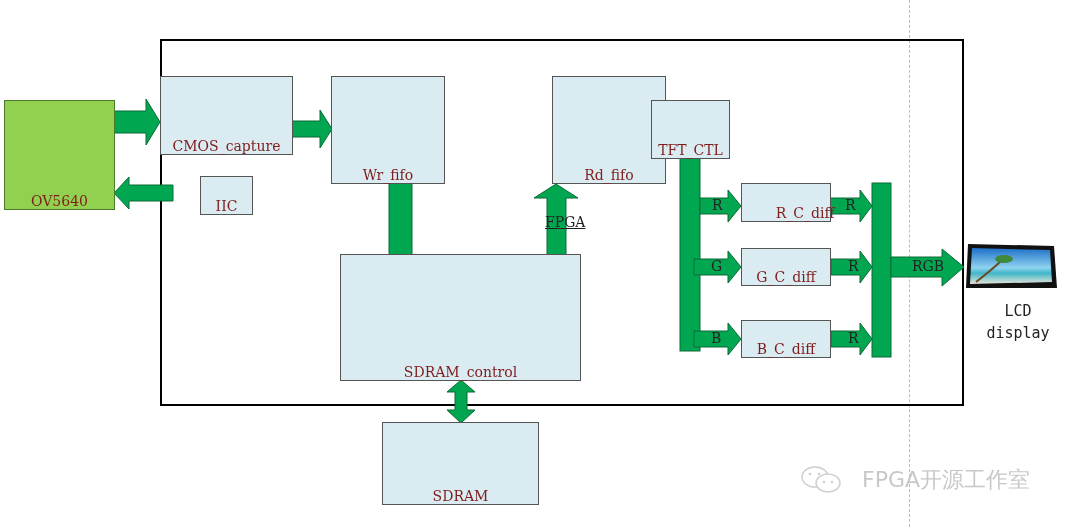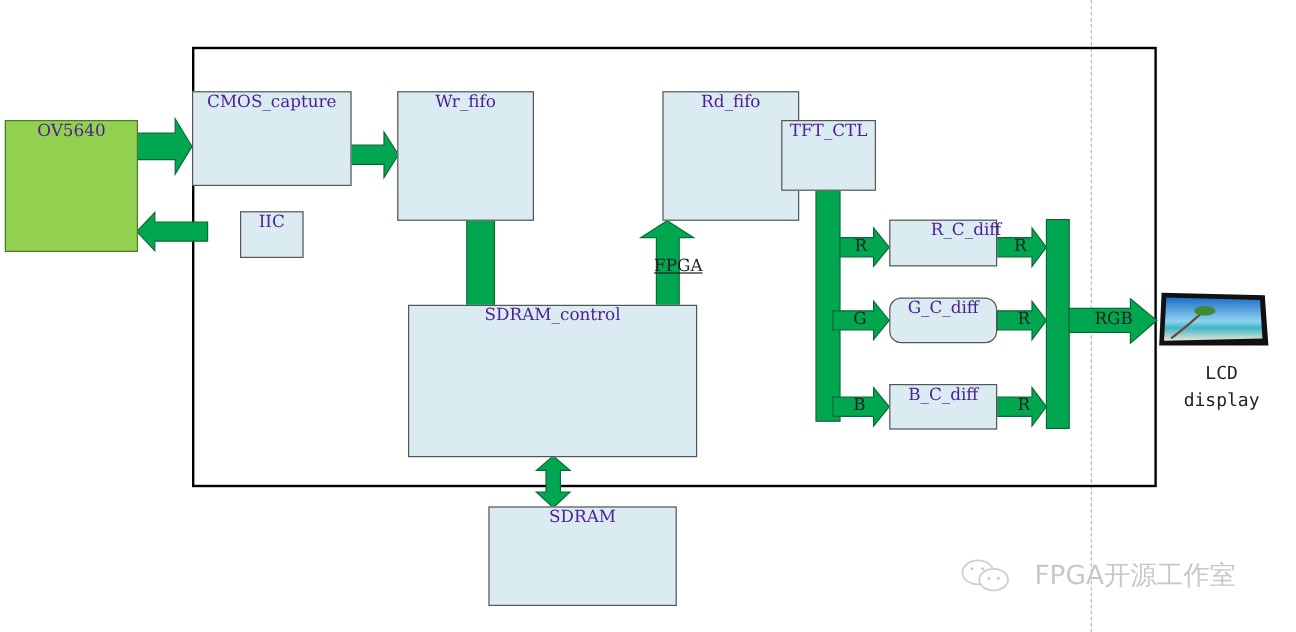--- a/index.html
+++ b/index.html
@@ -1,20 +1,20 @@
 <!DOCTYPE html>
 <html><head>
 <meta charset="utf-8">
 <style>
   html, body { margin:0; padding:0; background:#ffffff; }
   body { width:1080px; height:527px; position:relative; overflow:hidden;
          font-family:"DejaVu Sans Mono","Liberation Mono",monospace; }
   .box { position:absolute; background:#daebf1; border:1.5px solid #555;
-         box-sizing:border-box; display:flex; align-items:flex-start; justify-content:center;
-         color:#4c1d95; font-size:14px; font-family:"DejaVu Serif","Liberation Serif",serif; }
+         box-sizing:border-box; display:flex; align-items:flex-end; justify-content:center;
+         color:#7f1d1d; font-size:14px; font-family:"DejaVu Serif","Liberation Serif",serif; }
   .box.green { background:#92d050; border-color:#4a7a2a; }
   .frame { position:absolute; left:160px; top:39px; width:804px; height:367px;
            border:2.5px solid #000; box-sizing:border-box; }
   .dash { position:absolute; left:909px; top:0; width:0; height:527px;
           border-left:1px dashed #bbb; }
   svg.arrows { position:absolute; left:0; top:0; }
   .lbl { position:absolute; font-family:"DejaVu Serif","Liberation Serif",serif;
          font-size:14px; color:#222; }
   .lcd-caption { position:absolute; left:968px; top:300px; width:100px; text-align:center;
                  font-family:"DejaVu Sans Mono","Liberation Mono",monospace; font-size:15px; color:#222; line-height:22px; }
@@ -76,27 +76,27 @@
 </div>
 <div class="box" style="left:508px;top:76px;width:114px;height:108px;margin-left:44px;">
   <span>Rd_fifo</span>
 </div>
 <div class="box" style="left:651px;top:100px;width:79px;height:59px;">
   <span>TFT_CTL</span>
 </div>
 <div class="box" style="left:340px;top:254px;width:241px;height:127px;">
   <span>SDRAM_control</span>
 </div>
-<div class="box" style="left:382px;top:422px;width:157px;height:83px;margin-left:25px;">
+<div class="box" style="left:382px;top:422px;width:157px;height:83px;">
   <span>SDRAM</span>
 </div>
 <div class="box" style="left:741px;top:183px;width:90px;height:39px;padding-left:38px;">
   <span>R_C_diff</span>
 </div>
-<div class="box" style="left:741px;top:248px;width:90px;height:38px;border-radius:10px;">
+<div class="box" style="left:741px;top:248px;width:90px;height:38px;">
   <span>G_C_diff</span>
 </div>
 <div class="box" style="left:741px;top:320px;width:90px;height:38px;">
   <span>B_C_diff</span>
 </div>
 
 <span class="lbl" style="left:545px;top:214px;text-decoration:underline;">FPGA</span>
 <span class="lbl" style="left:712px;top:197px;">R</span>
 <span class="lbl" style="left:711px;top:258px;">G</span>
 <span class="lbl" style="left:711px;top:330px;">B</span>

